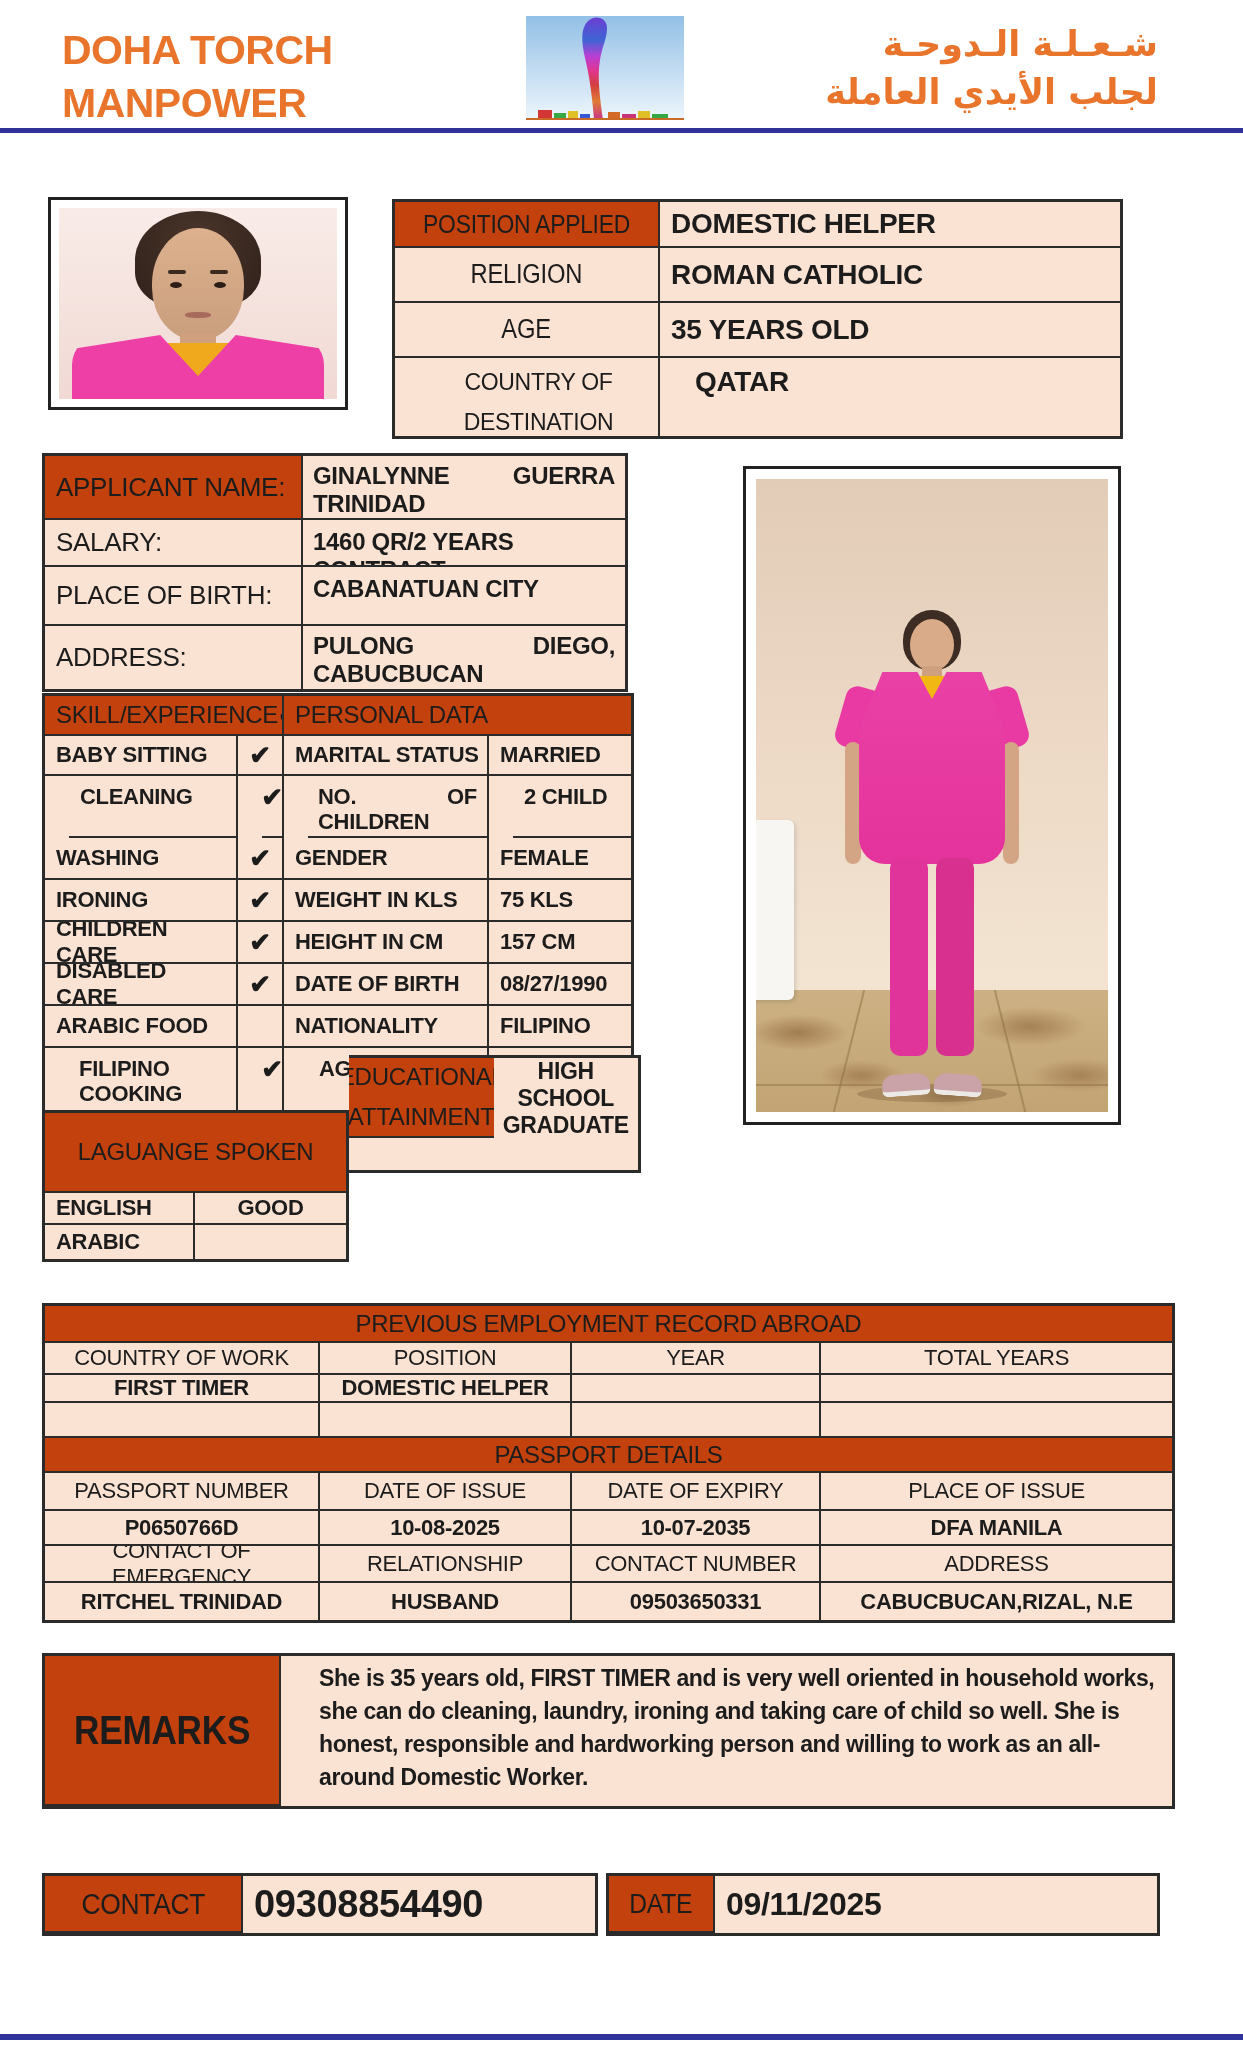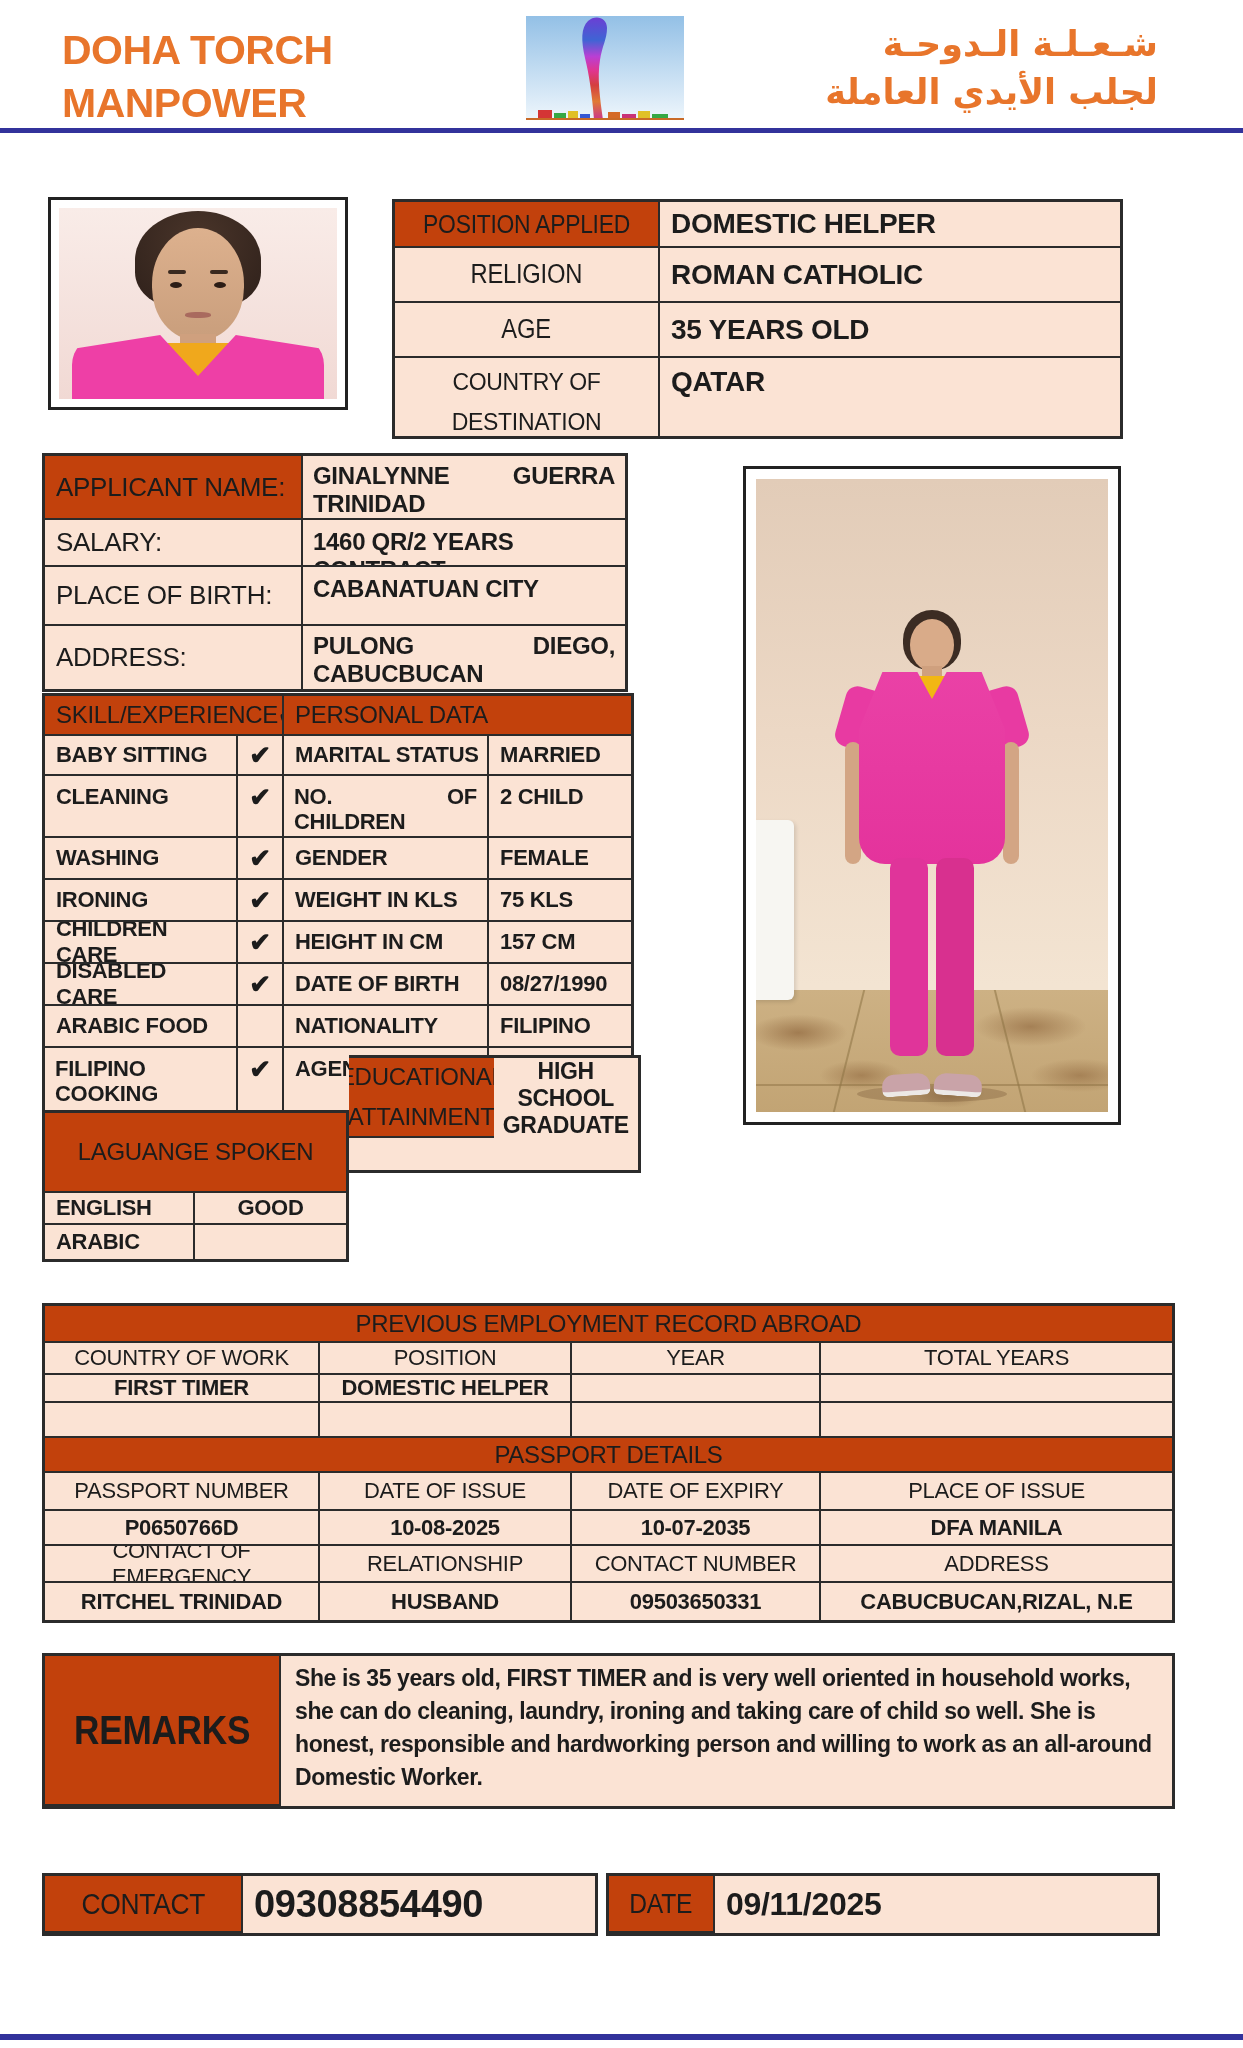--- a/index.html
+++ b/index.html
@@ -17,21 +17,21 @@
   
   .tbl{display:grid;border:3px solid #2b2b2b;box-sizing:border-box;background:#fbe3d4;}
   .cell{border-right:2px solid #2b2b2b;border-bottom:2px solid #2b2b2b;
         box-sizing:border-box;display:flex;align-items:center;overflow:hidden;
         font-size:22px;letter-spacing:-0.3px;background:#fbe3d4;}
   .nr{border-right:none;} .nb{border-bottom:none;}
   .hdr{background:#c2410c;}
   .ctr{justify-content:center;text-align:center;}
   .lpad{padding-left:11px;padding-right:8px;}
   .b{font-weight:700;}
-  .topal{align-items:flex-start;}
+  .topal{align-items:flex-start;margin-left:24px;}
   .blk{display:block;}
   .just{text-align:justify;}
   .just::after{content:"";display:inline-block;width:100%;}
   .condc{display:inline-block;transform:scaleX(.88);transform-origin:center;white-space:nowrap;}
 
   
   .frame{border:3px solid #222;background:#fff;box-sizing:border-box;}
   .photoA{position:absolute;inset:8px;background:linear-gradient(180deg,#f9ece8,#f1d9d4);overflow:hidden;}
   .photoB{position:absolute;inset:10px;background:linear-gradient(180deg,#e2ccb8 0%,#ecd8c5 40%,#f3e4d2 80%);overflow:hidden;}
   .photoA *,.photoB *{position:absolute;}

